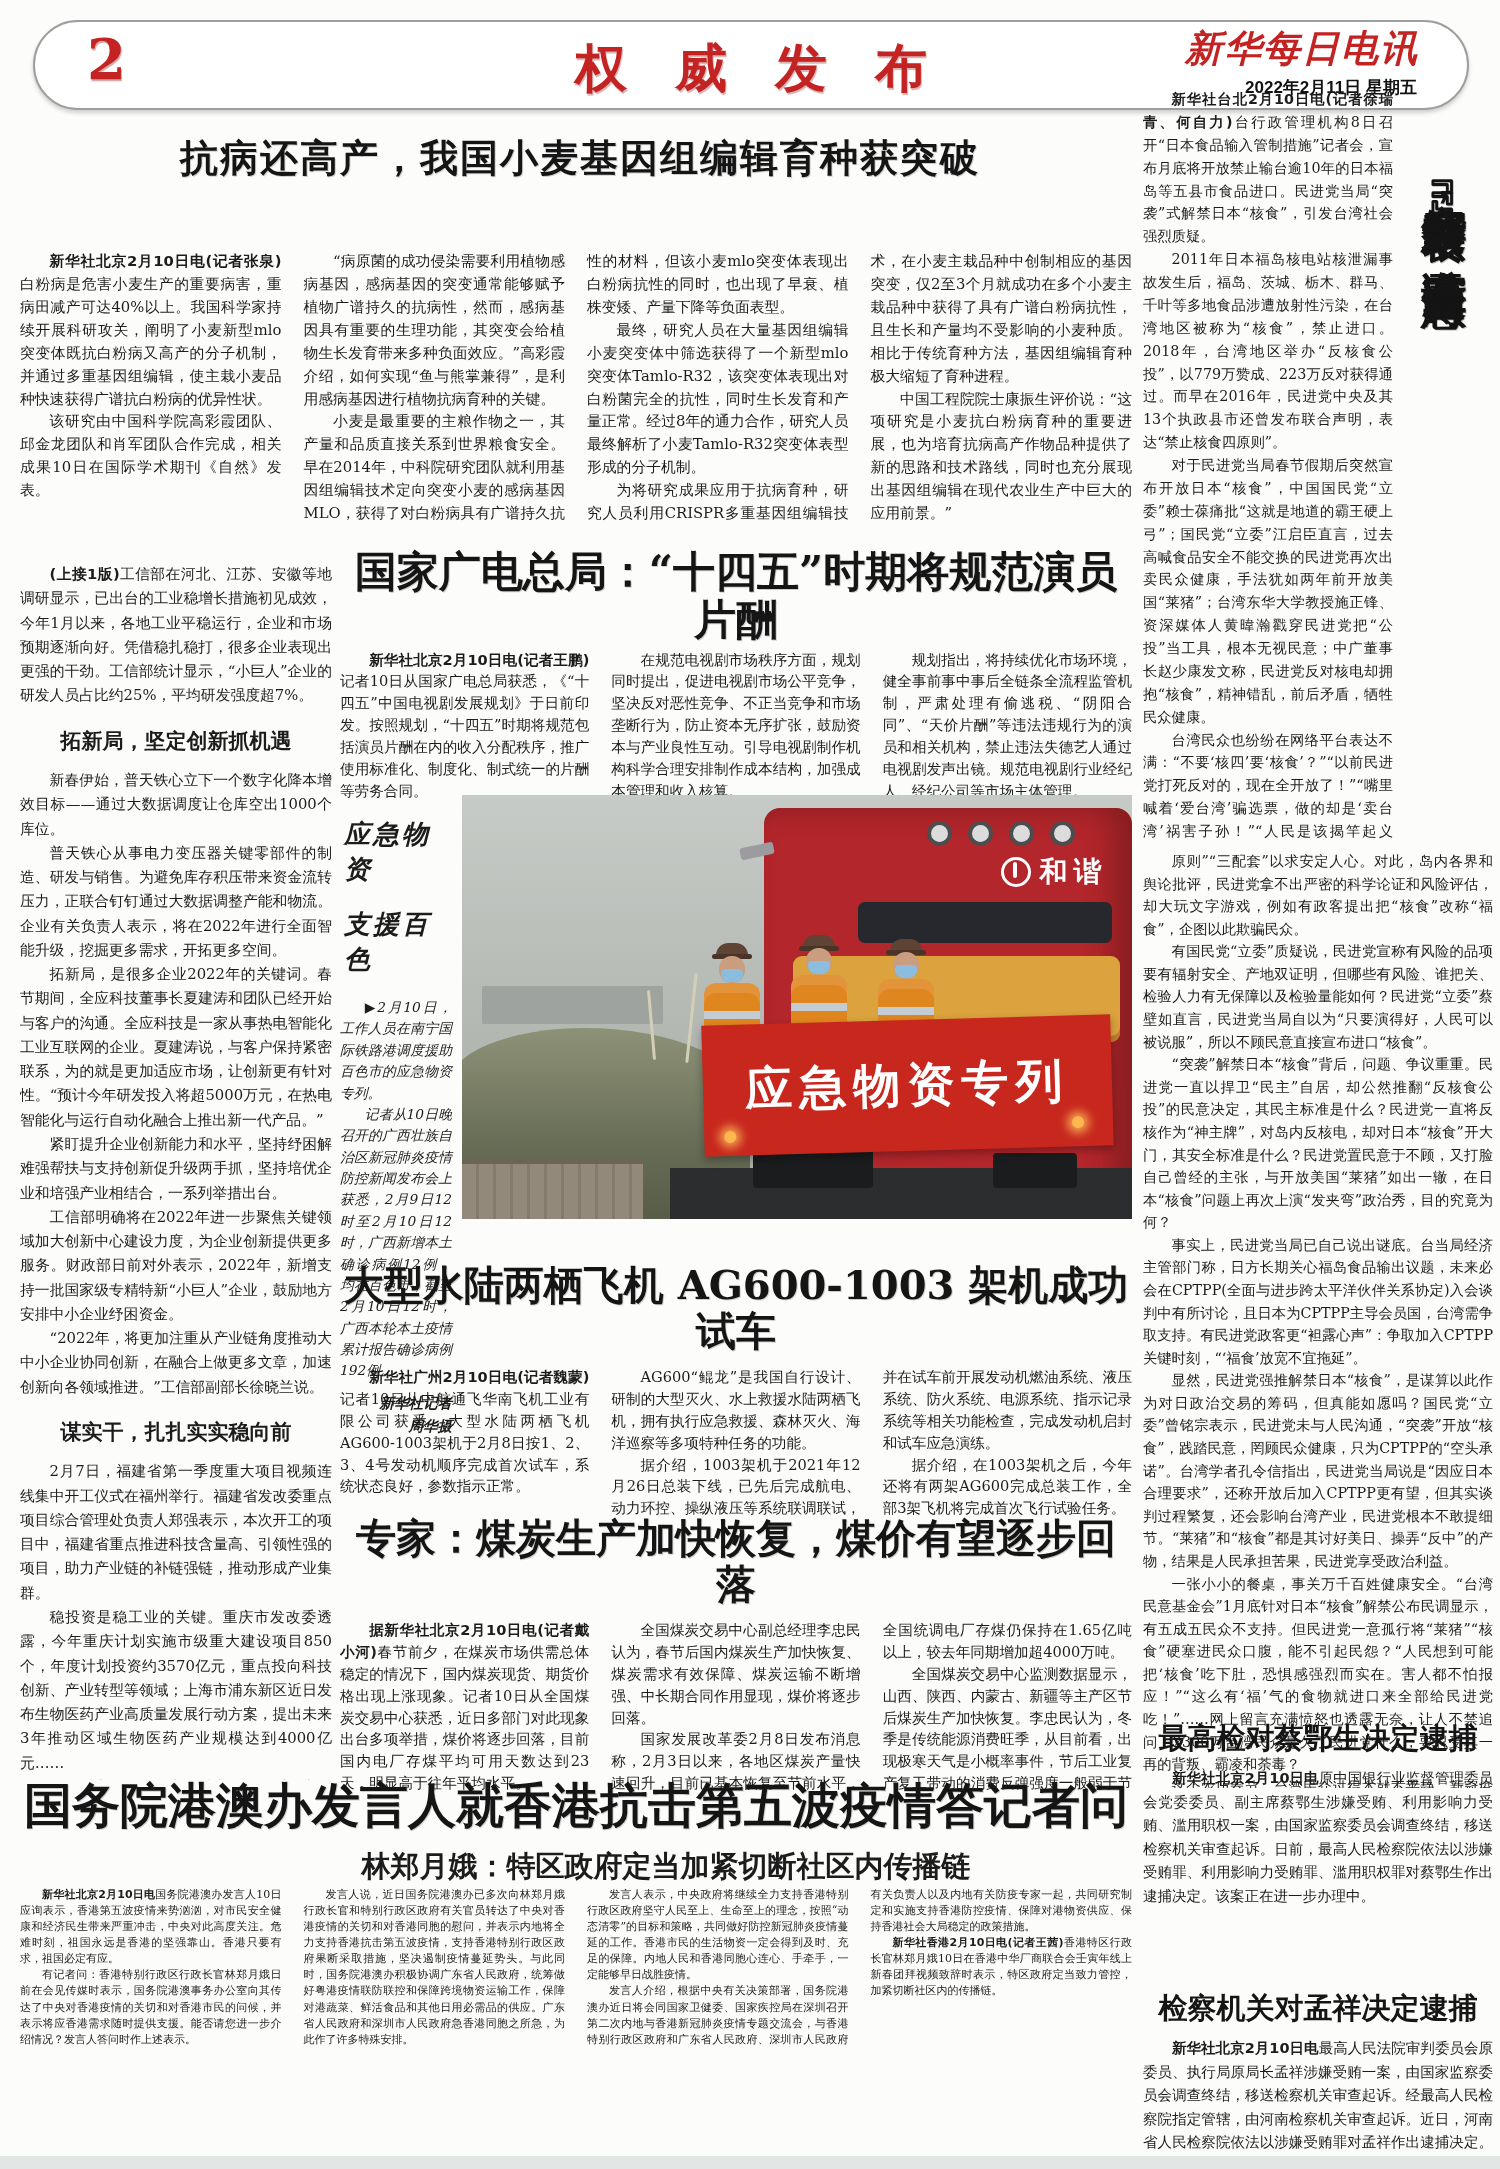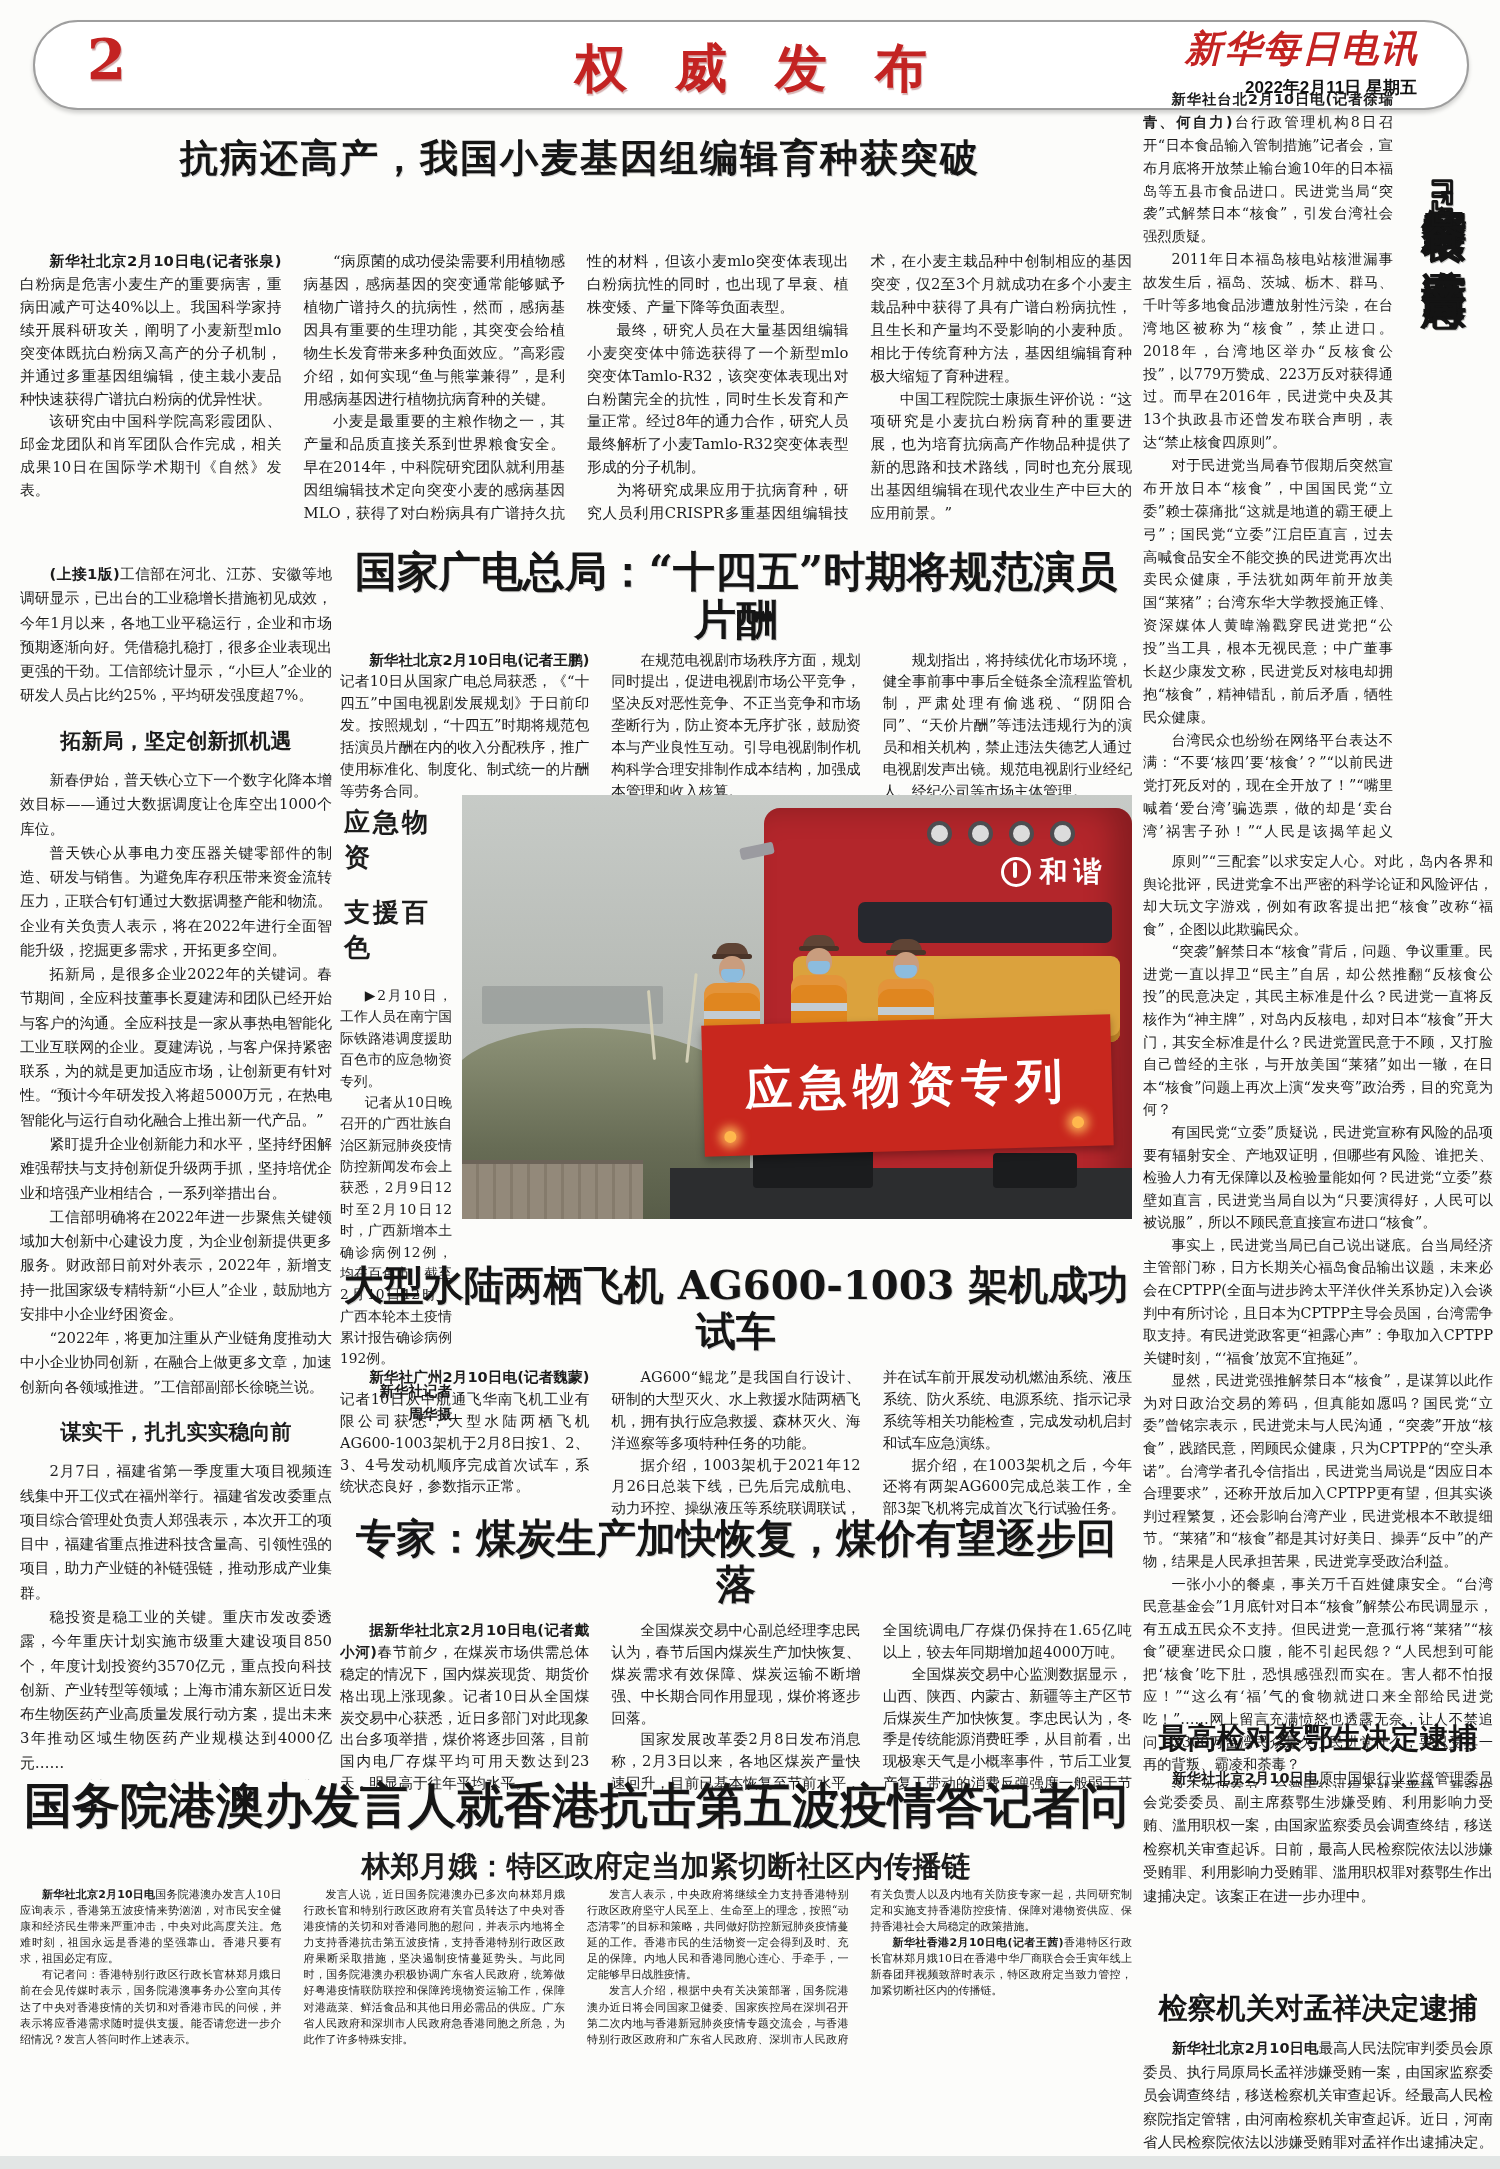--- a/index.html
+++ b/index.html
@@ -29,21 +29,21 @@
   .cols-3{column-count:3;column-gap:22px;}
   .cols-4{column-count:4;column-gap:22px;}
   
   #wheat-headline{left:25px;top:136px;width:1110px;font-size:38px;letter-spacing:2px;}
   #wheat-body{left:20px;top:250px;width:1112px;height:306px;font-size:14.8px;line-height:1.55;}
   #cont-article{left:20px;top:562px;width:312px;height:1218px;font-size:14.8px;line-height:1.64;overflow:hidden;}
   #tv-art{left:340px;top:548px;width:792px;}
   #tv-art .headline{font-size:42px;}
   #tv-art .body-txt{margin-top:4px;height:180px;}
   #photo-story{left:340px;top:795px;width:792px;height:424px;}
-  .caption-col{position:absolute;left:0;top:10px;width:112px;}
+  .caption-col{position:absolute;left:0;top:22px;width:112px;font-style:italic;}
   .cap-title{font-size:26px;font-weight:700;letter-spacing:3px;margin:0 0 20px 4px;}
   .cap-para{margin:0;text-indent:1.8em;text-align:justify;font-size:13.8px;line-height:1.55;}
   .cap-credit{margin-top:10px;text-align:right;font-weight:700;font-size:14.5px;
               font-family:"DejaVu Sans","Liberation Sans",sans-serif;line-height:1.6;}
   
   .photo{position:absolute;left:122px;top:0;width:670px;height:424px;overflow:hidden;
          background:linear-gradient(180deg,#c7cbc7 0%,#b4b8b3 55%,#a9ada8 100%);}
   .ph-building{position:absolute;left:3%;top:45%;width:27%;height:9%;background:#989e9b;opacity:.8;border-radius:2px;}
   .ph-grass{position:absolute;left:-2%;top:55%;width:45%;height:47%;
             background:linear-gradient(180deg,#8d9277 0%,#676c55 60%,#565b47 100%);
@@ -255,22 +255,22 @@
   <div class="abs" id="taiwan-art">
     <div class="tw-col">
         <p class="para"><b>新华社台北2月10日电(记者徐瑞青、何自力)</b>台行政管理机构8日召开“日本食品输入管制措施”记者会，宣布月底将开放禁止输台逾10年的日本福岛等五县市食品进口。民进党当局“突袭”式解禁日本“核食”，引发台湾社会强烈质疑。</p>
         <p class="para">2011年日本福岛核电站核泄漏事故发生后，福岛、茨城、栃木、群马、千叶等多地食品涉遭放射性污染，在台湾地区被称为“核食”，禁止进口。2018年，台湾地区举办“反核食公投”，以779万赞成、223万反对获得通过。而早在2016年，民进党中央及其13个执政县市还曾发布联合声明，表达“禁止核食四原则”。</p>
         <p class="para">对于民进党当局春节假期后突然宣布开放日本“核食”，中国国民党“立委”赖士葆痛批“这就是地道的霸王硬上弓”；国民党“立委”江启臣直言，过去高喊食品安全不能交换的民进党再次出卖民众健康，手法犹如两年前开放美国“莱猪”；台湾东华大学教授施正锋、资深媒体人黄暐瀚戳穿民进党把“公投”当工具，根本无视民意；中广董事长赵少康发文称，民进党反对核电却拥抱“核食”，精神错乱，前后矛盾，牺牲民众健康。</p>
         <p class="para">台湾民众也纷纷在网络平台表达不满：“不要‘核四’要‘核食’？”“以前民进党打死反对的，现在全开放了！”“嘴里喊着‘爱台湾’骗选票，做的却是‘卖台湾’祸害子孙！”“人民是该揭竿起义了！”……</p>
       </div>
     <div class="tw-vhead">『突袭』解禁『核食』，谁在霸凌台湾民意</div>
     <div class="tw-full">
         <p class="para">原则”“三配套”以求安定人心。对此，岛内各界和舆论批评，民进党拿不出严密的科学论证和风险评估，却大玩文字游戏，例如有政客提出把“核食”改称“福食”，企图以此欺骗民众。</p>
+        <p class="para">有国民党“立委”质疑说，民进党宣称有风险的品项要有辐射安全、产地双证明，但哪些有风险、谁把关、检验人力有无保障以及检验量能如何？民进党“立委”蔡壁如直言，民进党当局自以为“只要演得好，人民可以被说服”，所以不顾民意直接宣布进口“核食”。</p>
         <p class="para">“突袭”解禁日本“核食”背后，问题、争议重重。民进党一直以捍卫“民主”自居，却公然推翻“反核食公投”的民意决定，其民主标准是什么？民进党一直将反核作为“神主牌”，对岛内反核电，却对日本“核食”开大门，其安全标准是什么？民进党置民意于不顾，又打脸自己曾经的主张，与开放美国“莱猪”如出一辙，在日本“核食”问题上再次上演“发夹弯”政治秀，目的究竟为何？</p>
-        <p class="para">有国民党“立委”质疑说，民进党宣称有风险的品项要有辐射安全、产地双证明，但哪些有风险、谁把关、检验人力有无保障以及检验量能如何？民进党“立委”蔡壁如直言，民进党当局自以为“只要演得好，人民可以被说服”，所以不顾民意直接宣布进口“核食”。</p>
         <p class="para">事实上，民进党当局已自己说出谜底。台当局经济主管部门称，日方长期关心福岛食品输出议题，未来必会在CPTPP(全面与进步跨太平洋伙伴关系协定)入会谈判中有所讨论，且日本为CPTPP主导会员国，台湾需争取支持。有民进党政客更“袒露心声”：争取加入CPTPP关键时刻，“‘福食’放宽不宜拖延”。</p>
         <p class="para">显然，民进党强推解禁日本“核食”，是谋算以此作为对日政治交易的筹码，但真能如愿吗？国民党“立委”曾铭宗表示，民进党未与人民沟通，“突袭”开放“核食”，践踏民意，罔顾民众健康，只为CPTPP的“空头承诺”。台湾学者孔令信指出，民进党当局说是“因应日本合理要求”，还称开放后加入CPTPP更有望，但其实谈判过程繁复，还会影响台湾产业，民进党根本不敢提细节。“莱猪”和“核食”都是其讨好美日、操弄“反中”的产物，结果是人民承担苦果，民进党享受政治利益。</p>
         <p class="para">一张小小的餐桌，事关万千百姓健康安全。“台湾民意基金会”1月底针对日本“核食”解禁公布民调显示，有五成五民众不支持。但民进党一意孤行将“莱猪”“核食”硬塞进民众口腹，能不引起民怨？“人民想到可能把‘核食’吃下肚，恐惧感强烈而实在。害人都不怕报应！”“这么有‘福’气的食物就进口来全部给民进党吃！”……网上留言充满愤怒也透露无奈，让人不禁追问：2300万台湾民众是欠了民进党什么，要忍受其一再的背叛、霸凌和荼毒？</p>
         <p class="para">这个农历春节，台湾民众过得本就不平静。新冠疫情持续延烧，百姓陷入“鸡蛋荒”，连卫生纸也要涨价。在民心不安时刻，民进党当局却忙不迭地雪上加霜，难怪被揶揄“鸡蛋何时有？核食马上到”。有台湾媒体道出民间社会的“郁卒”之声：民众只能自求多福了。</p>
       </div>
   </div>
 
   <div class="abs right-art" id="arrest1">
     <div class="headline">最高检对蔡鄂生决定逮捕</div>
     <div class="body-txt">

